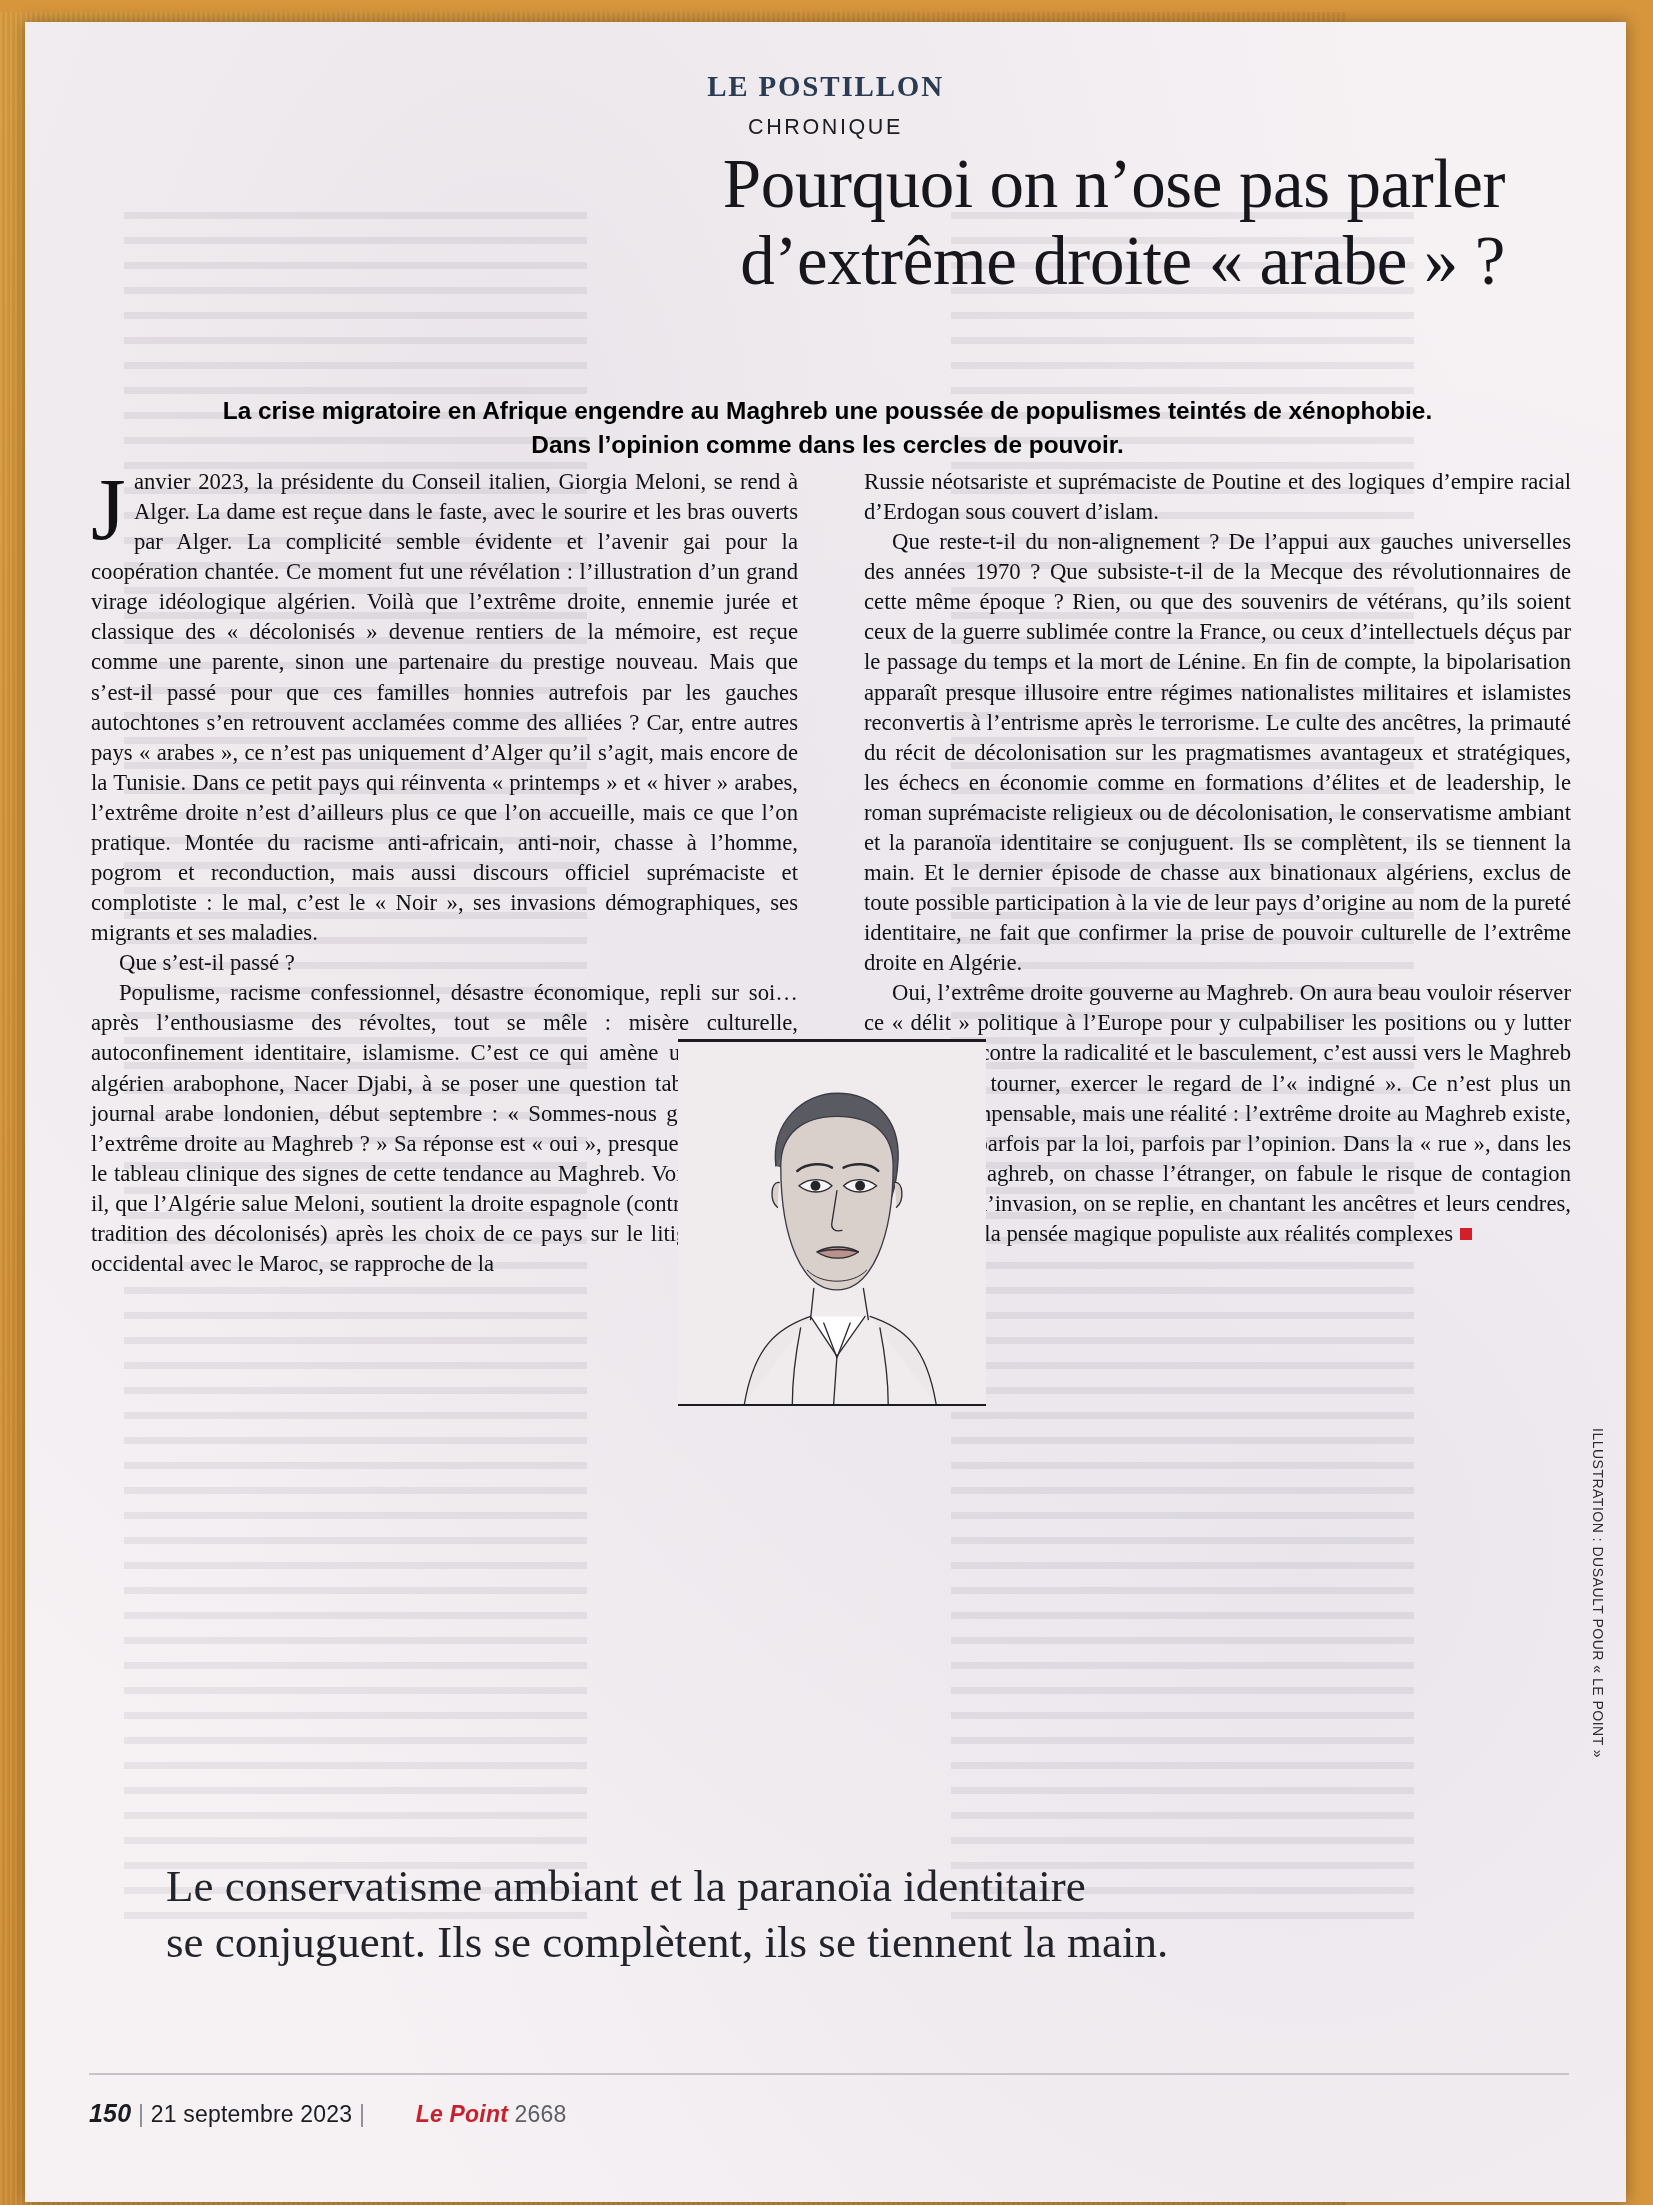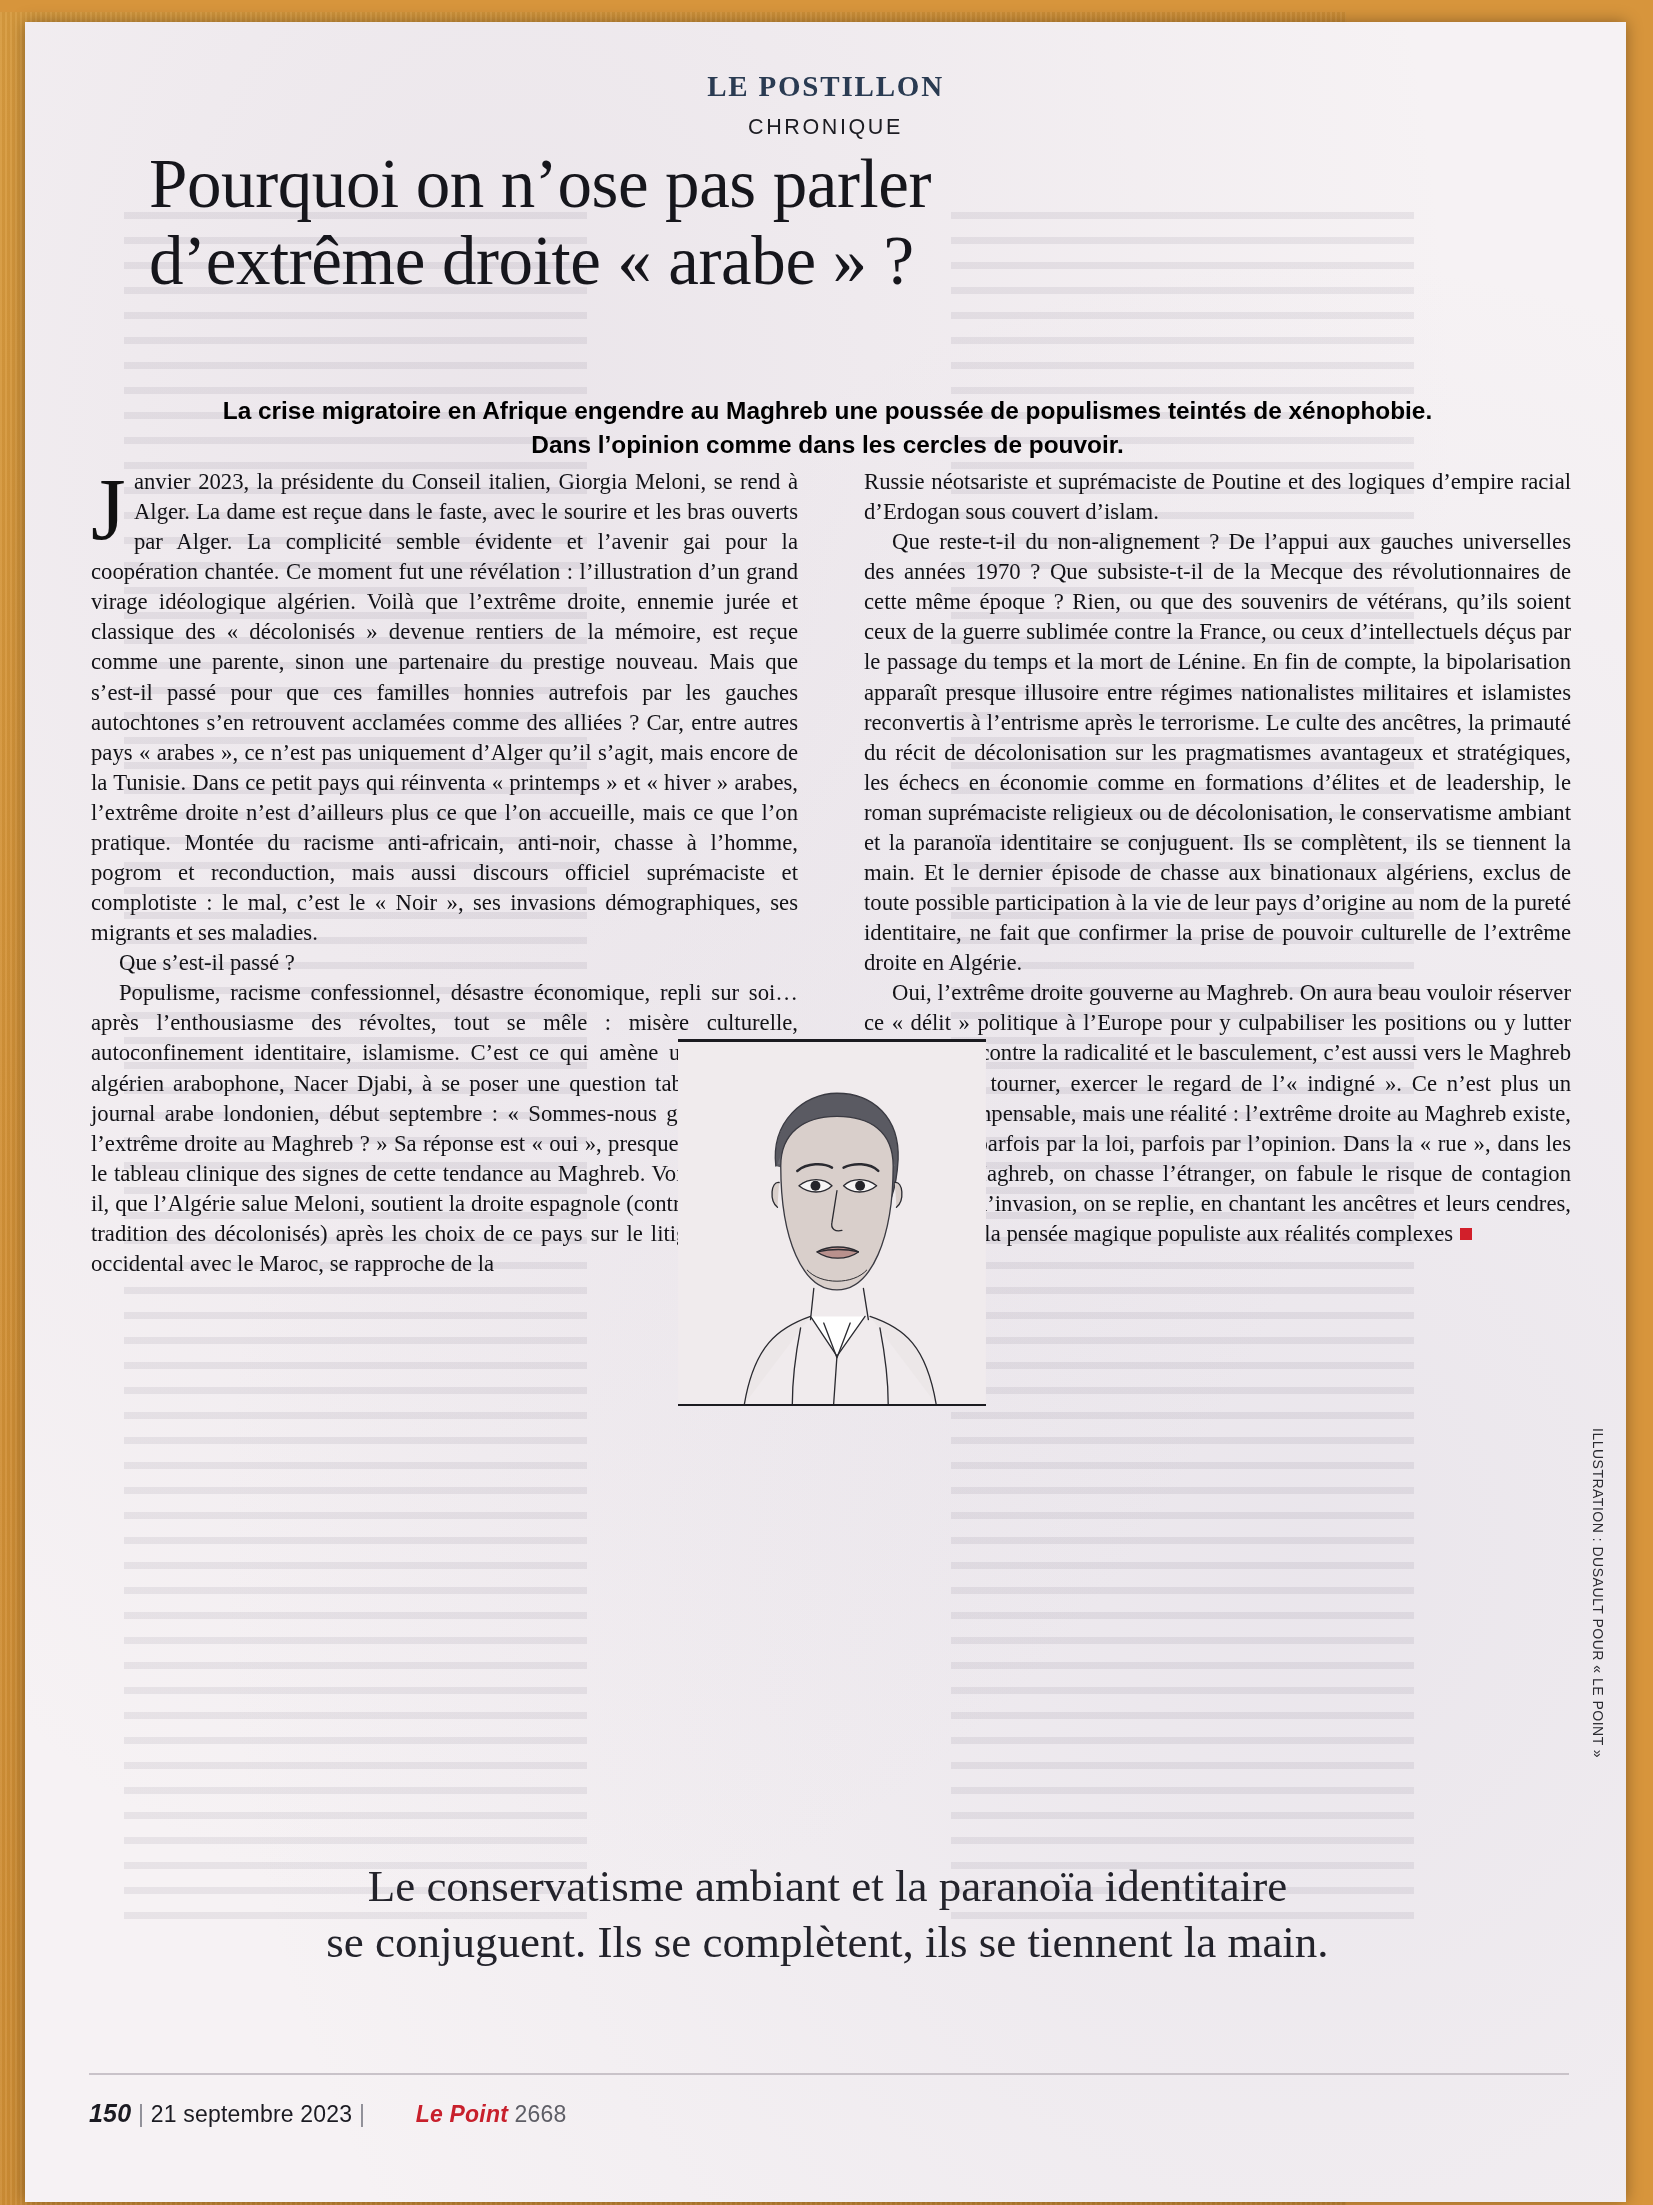--- a/index.html
+++ b/index.html
@@ -89,21 +89,21 @@
     font-size: 21.5px;
     letter-spacing: 2.6px;
     color: #1c1c22;
   }
 
   .headline {
     position: absolute;
     top: 124px;
     left: 124px;
     width: 1356px;
-    text-align: left;
+    text-align: right;
     font-family: "Liberation Serif", serif;
     font-size: 69px;
     line-height: 1.12;
     color: #16161c;
     letter-spacing: -0.4px;
   }
 
   .byline {
     position: absolute;
     top: 324px;
@@ -198,21 +198,20 @@
     background: #d21f2a;
     margin-left: 6.6px;
     vertical-align: 0.8px;
   }
 
   .pullquote {
     position: absolute;
     top: 1836px;
     left: 141px;
     width: 1323px;
-    text-align: center;
     font-family: "Liberation Serif", serif;
     font-size: 45px;
     line-height: 1.25;
     color: #23232b;
   }
 
   .rule {
     position: absolute;
     left: 64px;
     top: 2051px;

